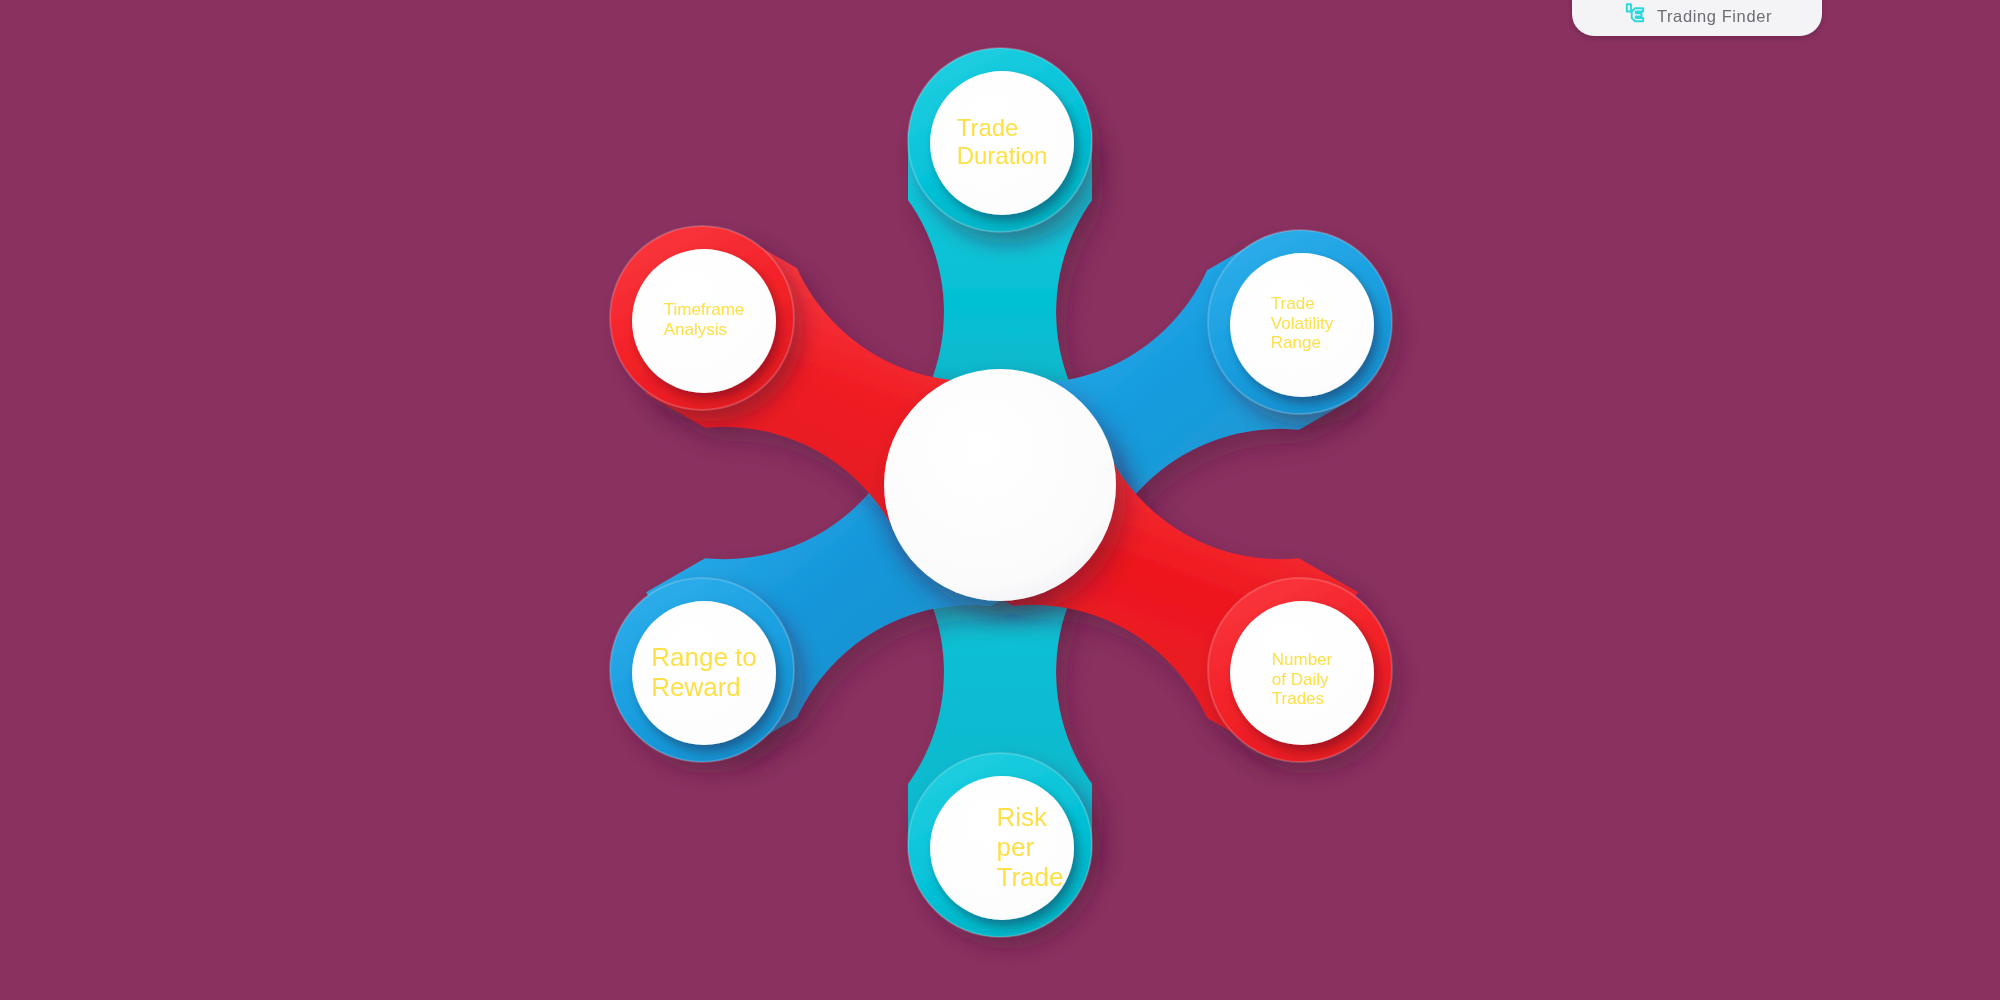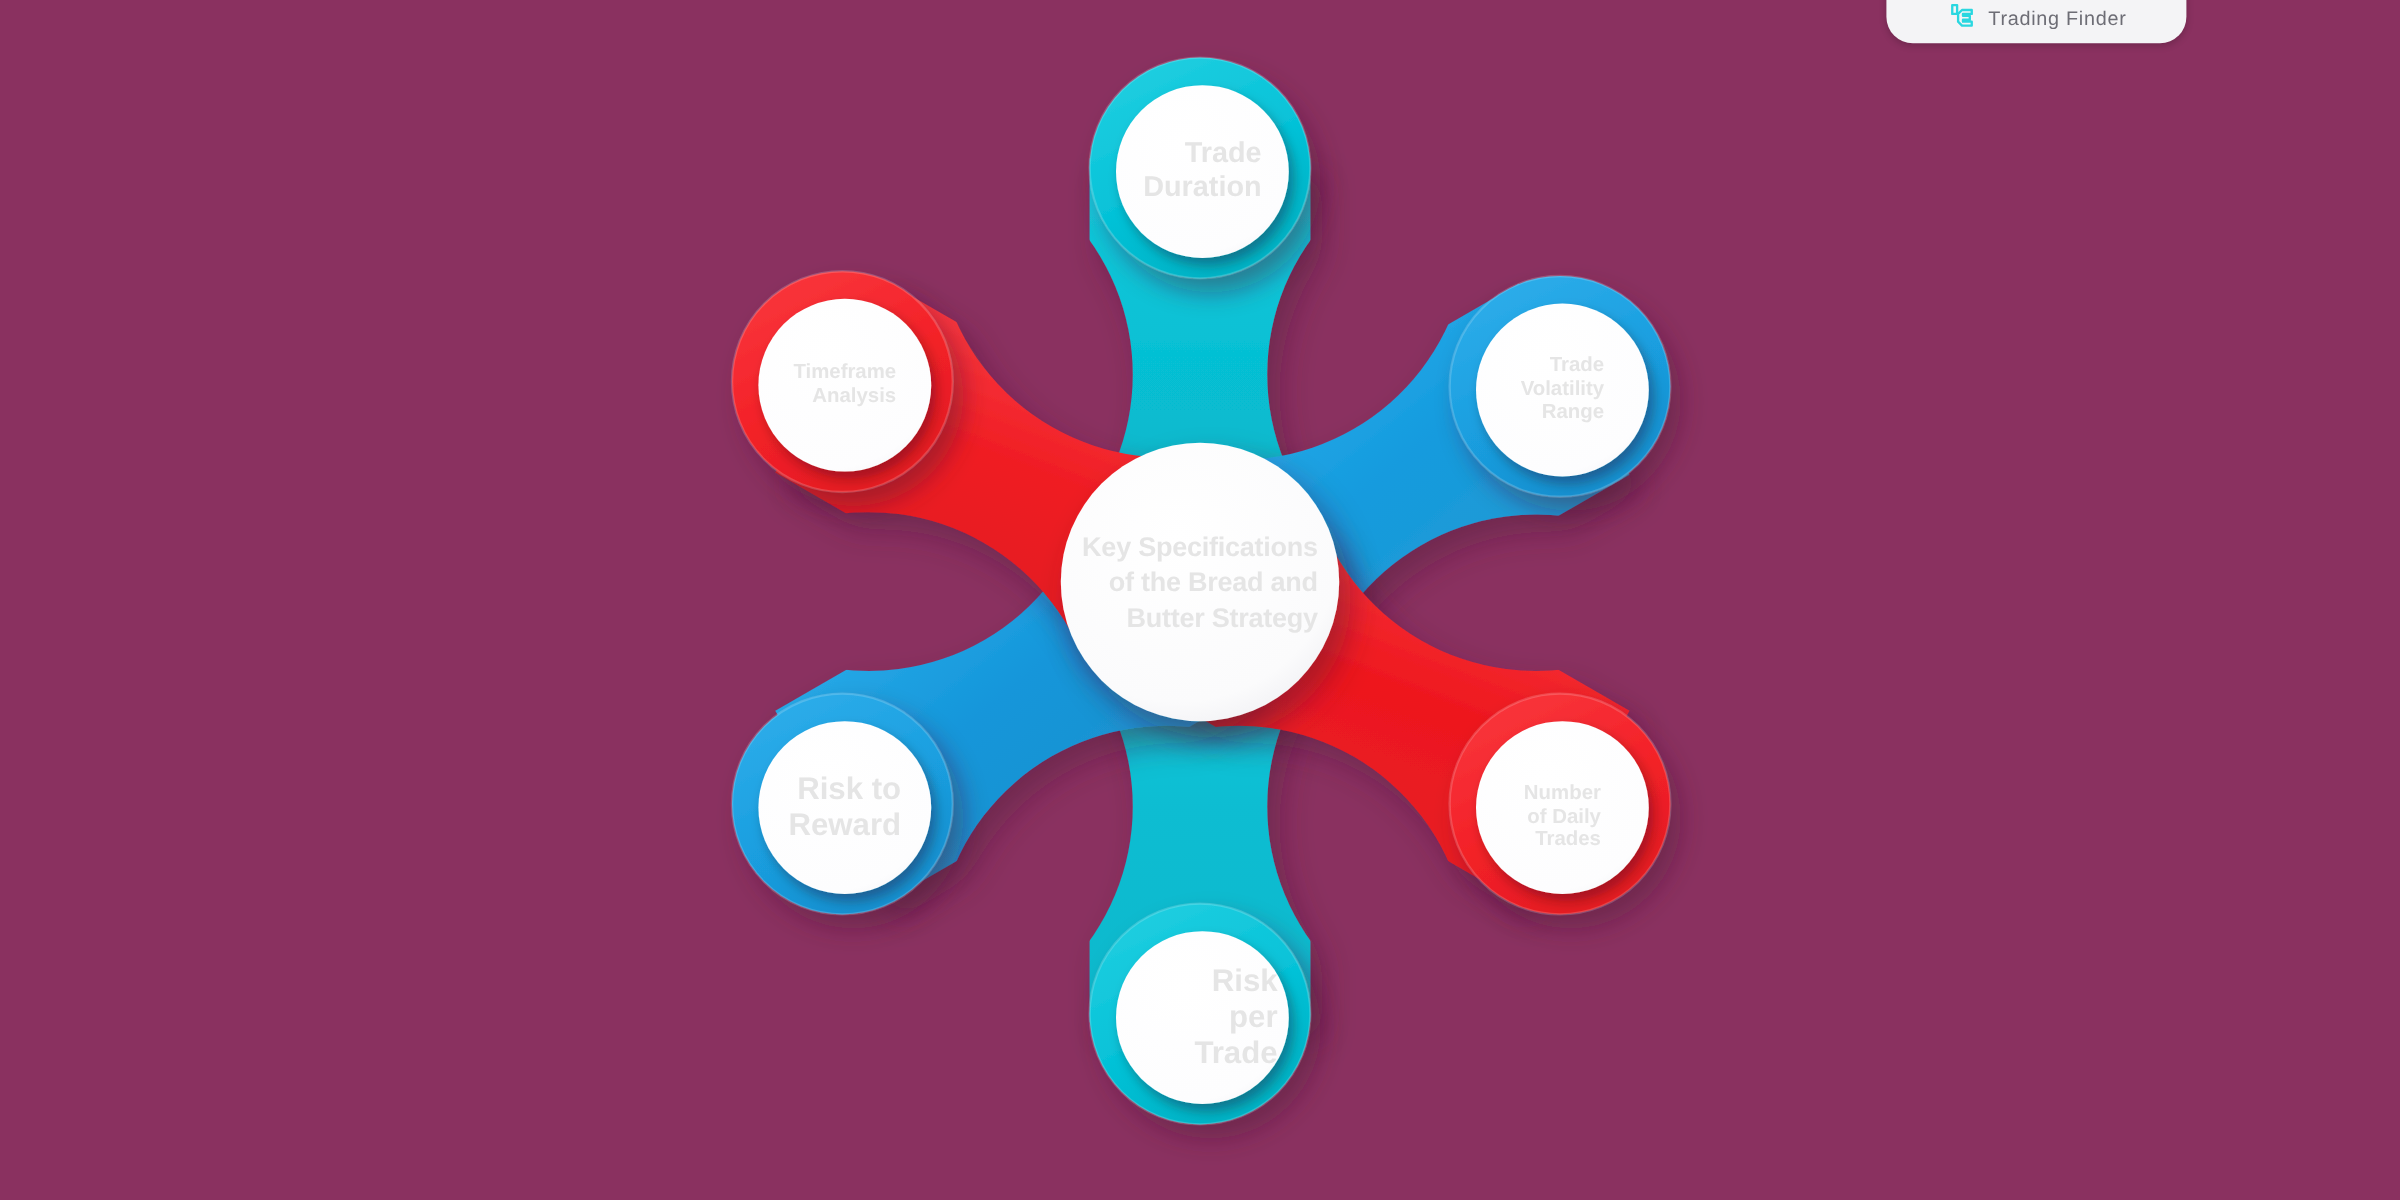--- a/index.html
+++ b/index.html
@@ -26,23 +26,23 @@
   .brand-text{
     font-size:16.5px;letter-spacing:.6px;color:#6d6d75;
     font-family:"Liberation Sans", sans-serif;
     white-space:nowrap;line-height:1;padding-bottom:3px;
   }
 
   
   .label{
     position:absolute;
     transform:translate(-50%,-50%);
-    text-align:right;
-    color:#e5e5e5;
-    font-weight:bold;
+    text-align:left;
+    color:#fde047;
+    font-weight:normal;
     line-height:1.16;
     white-space:pre-line;
     pointer-events:none;
     font-family:"Liberation Sans", sans-serif;
   }
   .label.hub{font-size:22.5px;line-height:1.3;letter-spacing:-.2px;}
   .label.sat{font-size:17px;}
   .label.sat.two{font-size:24px;}
   .label.sat.big{font-size:26px;}
 </style>
@@ -206,40 +206,37 @@
         <circle cx="702" cy="318" r="92" fill="none" stroke="#ffffff" stroke-opacity=".18" stroke-width="2"></circle>
         <circle cx="704" cy="321" r="72" fill="url(#nodeFill)" filter="url(#innerCircleShadow)"></circle>
       </g>
     </g>
 
     <g>
       <circle cx="1000" cy="485" r="116" fill="url(#hubFill)" filter="url(#softShadow)"></circle>
     </g>
   </svg>
 
-  <div class="label hub" style="left:1000px;top:485px;">Key Specifications
-of the Bread and
-Butter Strategy</div>
 
   <div class="label sat two" style="left:1002px;top:142px;">Trade
 Duration</div>
 
   <div class="label sat" style="left:1302px;top:324px;">Trade
 Volatility
 Range</div>
 
   <div class="label sat" style="left:1302px;top:680px;">Number
 of Daily
 Trades</div>
 
   <div class="label sat big" style="left:1002px;top:847px;margin-left:28px;">Risk
 per
 Trade</div>
 
-  <div class="label sat big" style="left:704px;top:672px;">Risk to
+  <div class="label sat big" style="left:704px;top:672px;">Range to
 Reward</div>
 
   <div class="label sat" style="left:704px;top:320px;">Timeframe
 Analysis</div>
 
   <div class="brand">
     <svg class="brand-mark" viewBox="0 0 32 32" xmlns="http://www.w3.org/2000/svg">
       <g fill="none" stroke="#2ad7e0" stroke-width="2.4" stroke-linejoin="round" stroke-linecap="round">
         <path d="M6 4 L11 4 L11 13 L6 13 Z"></path>
         <path d="M26 9 L16 9 L12 13 L12 21 L16 25 L26 25 L26 21 L17 21 L17 19 L24 19 L24 15 L17 15 L17 13 L26 13 Z"></path>

